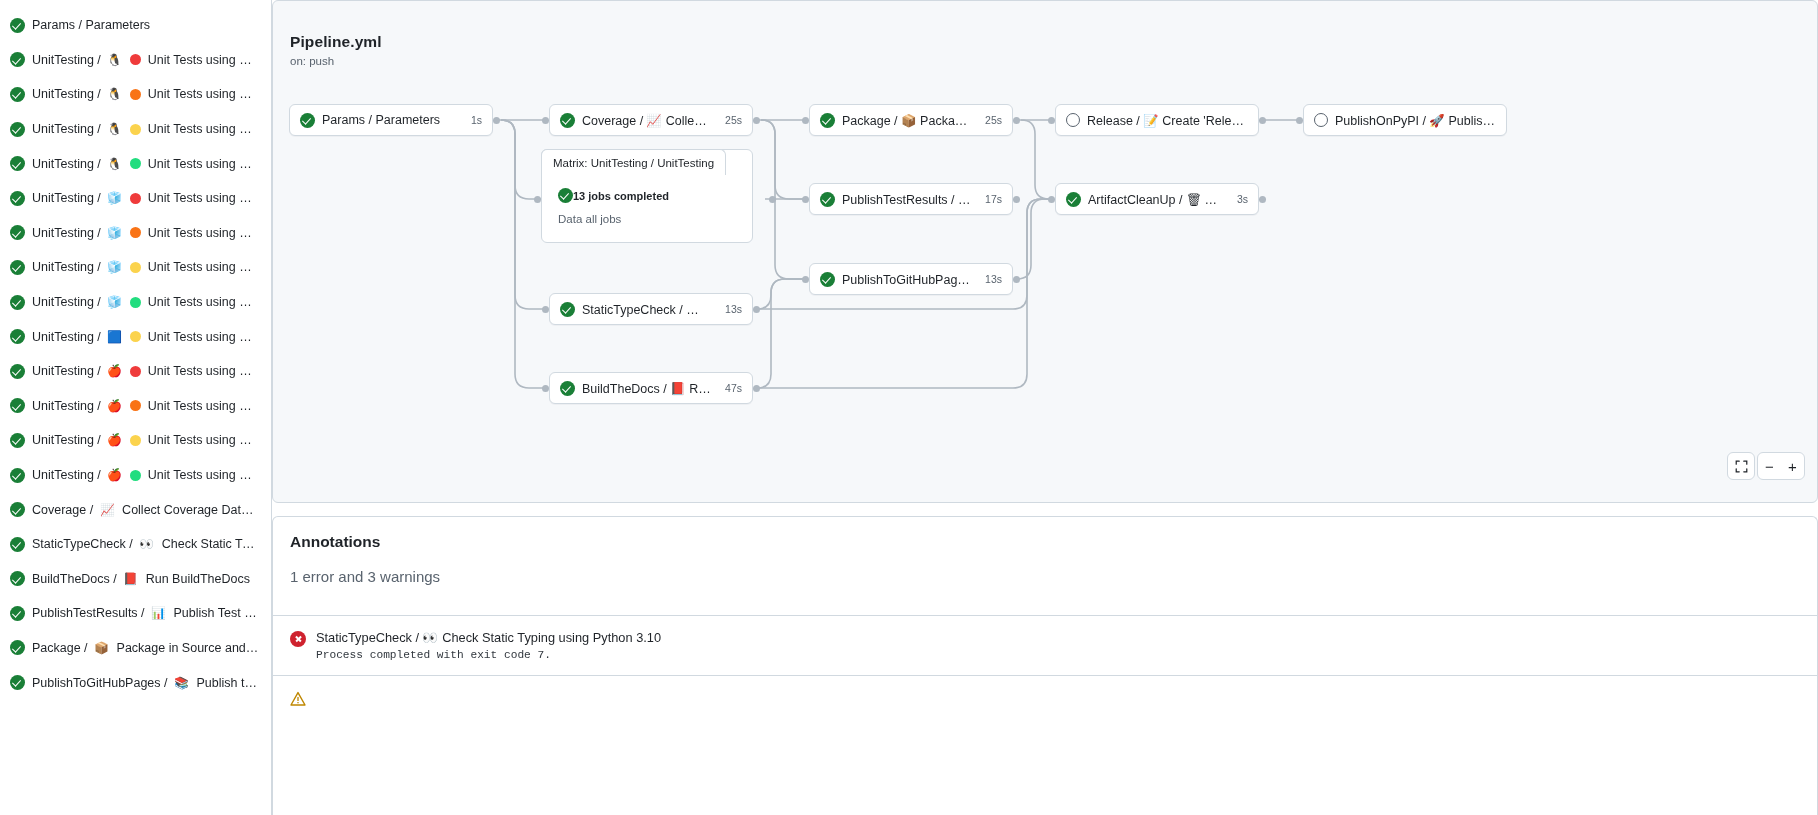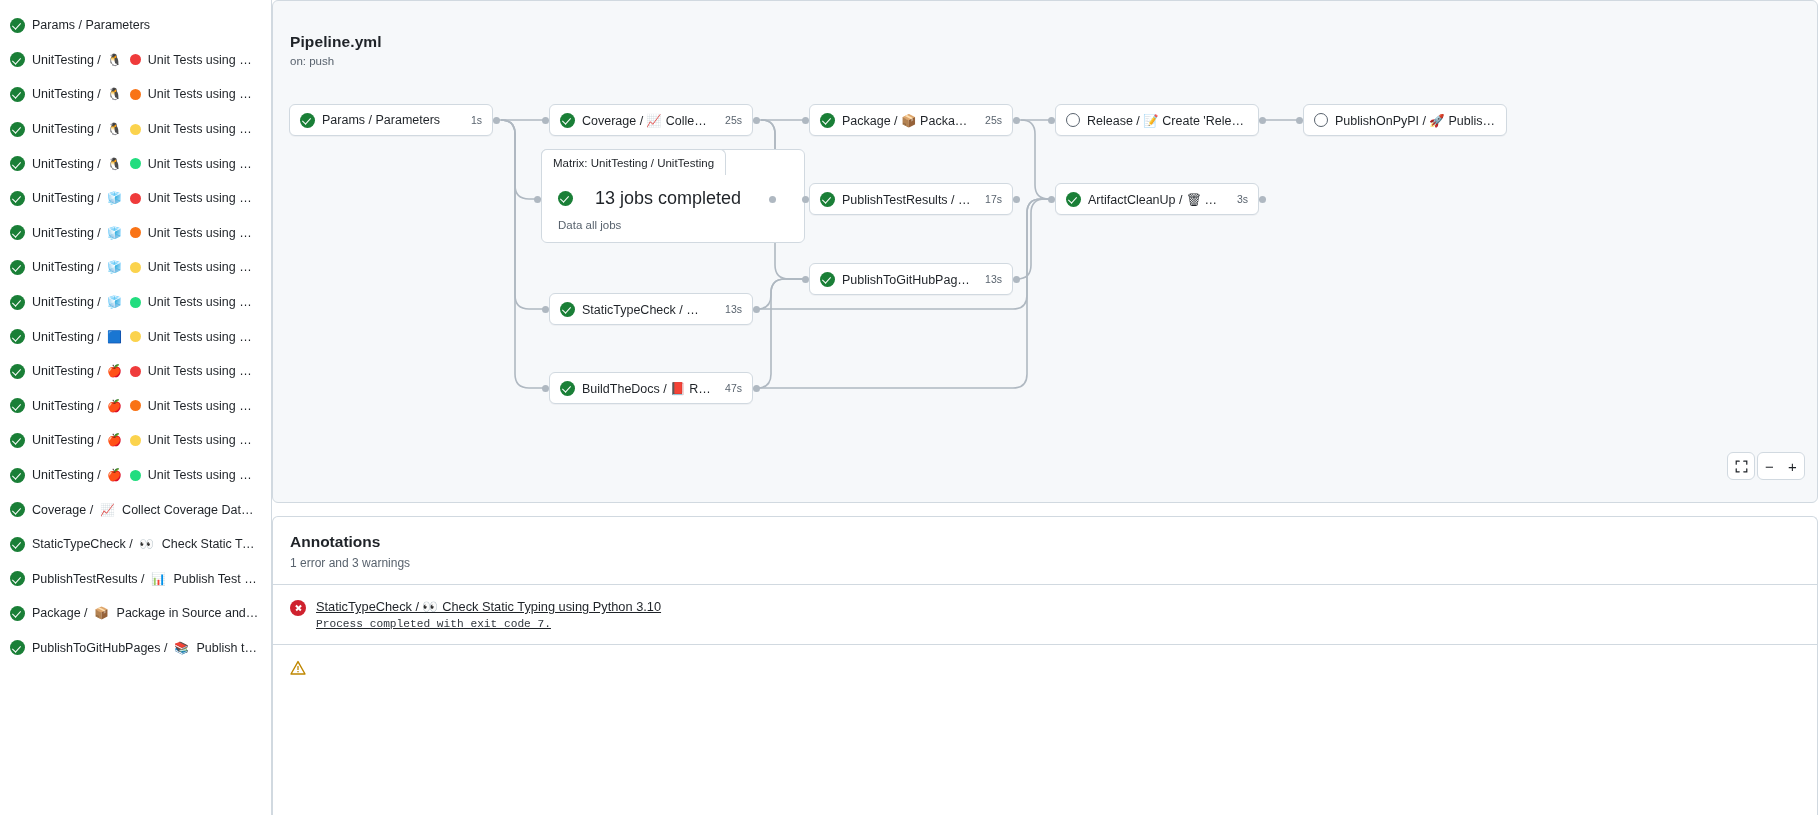--- a/index.html
+++ b/index.html
@@ -122,21 +122,21 @@
     display: flex; align-items: center;
     padding: 0 11px;
     font-size: 11.5px;
     color: #1f2328;
     white-space: nowrap;
   }
   .matrix-inner {
     position: absolute; left: 0; top: 26px; right: 0; bottom: 0;
     padding: 12px 14px 0 16px;
   }
-  .matrix-jobs { display: flex; align-items: center; gap: 22px; font-size: 18px; }
+  .matrix-jobs { display: flex; align-items: center; gap: 0; font-size: 11px; font-weight: bold; }
   .matrix-link {
     margin-top: 10px; font-size: 11.5px; color: #59636e; cursor: pointer;
   }
 
   
   .pin {
     position: absolute; width: 7px; height: 7px; border-radius: 50%;
     background: #afb8c1; z-index: 4;
   }
 
@@ -167,22 +167,22 @@
     left: 0px; top: 516px;
     width: 1546px; height: 299px;
     background: #ffffff;
     border: 1px solid #d1d9e0;
     border-bottom: none;
     border-radius: 6px 6px 0 0;
     overflow: hidden;
   }
   .anno-head { padding: 16px 17px 0 17px; }
   .anno-title { font-size: 15.5px; font-weight: 600; color: #1f2328; }
-  .anno-sub { font-size: 12px; color: #59636e; margin-top: 5px; }
-  .anno-list { margin-top: 14px; text-decoration: underline; }
+  .anno-sub { font-size: 15px; color: #59636e; margin-top: 17px; }
+  .anno-list { margin-top: 30px; }
   .anno-item {
     display: flex; gap: 10px;
     padding: 14px 17px 14px 17px;
     border-top: 1px solid #d1d9e0;
   }
   .anno-item:first-child { border-top: 1px solid #d1d9e0; }
   .anno-body { min-width: 0; }
   .anno-line1 { font-size: 12.8px; color: #1f2328; white-space: nowrap; }
   .anno-line2 {
     font-family: "Liberation Mono", monospace;
@@ -311,20 +311,26 @@
         <span class="txt">Collect Coverage Data usi...</span>
       </div>
       <div class="job-row">
         <span class="chk"></span>
         <span>StaticTypeCheck / </span>
         <span class="emoji">👀</span>
         <span class="txt">Check Static Typing...</span>
       </div>
       <div class="job-row">
         <span class="chk"></span>
+        <span>BuildTheDocs / </span>
+        <span class="emoji">📕</span>
+        <span class="txt">Run BuildTheDocs</span>
+      </div>
+      <div class="job-row">
+        <span class="chk"></span>
         <span>PublishTestResults / </span>
         <span class="emoji">📊</span>
         <span class="txt">Publish Test Resu...</span>
       </div>
       <div class="job-row">
         <span class="chk"></span>
         <span>Package / </span>
         <span class="emoji">📦</span>
         <span class="txt">Package in Source and Wh...</span>
       </div>
@@ -375,21 +381,21 @@
           <path d="M 744 119 L 778 119"></path>
 
           <path d="M 748 119 q 14 0 14 14 L 762 184 q 0 14 14 14 L 778 198"></path>
 
           <path d="M 744 278 q 14 0 14 -14 L 758 212 q 0 -14 14 -14 L 778 198"></path>
 
           <path d="M 990 119 L 1026 119"></path>
         </g>
       </svg>
 
-      <div class="matrix-box" style="left:268px; top:148px; width:264px; height:94px;">
+      <div class="matrix-box" style="left:268px; top:148px; width:212px; height:94px;">
         <div class="matrix-tab">
           <span>Matrix: UnitTesting / UnitTesting</span>
         </div>
         <div class="matrix-inner">
           <div class="matrix-jobs">
             <span class="chk"></span>
             <span>13 jobs completed</span>
           </div>
           <div class="matrix-link">Data all jobs</div>
         </div>

